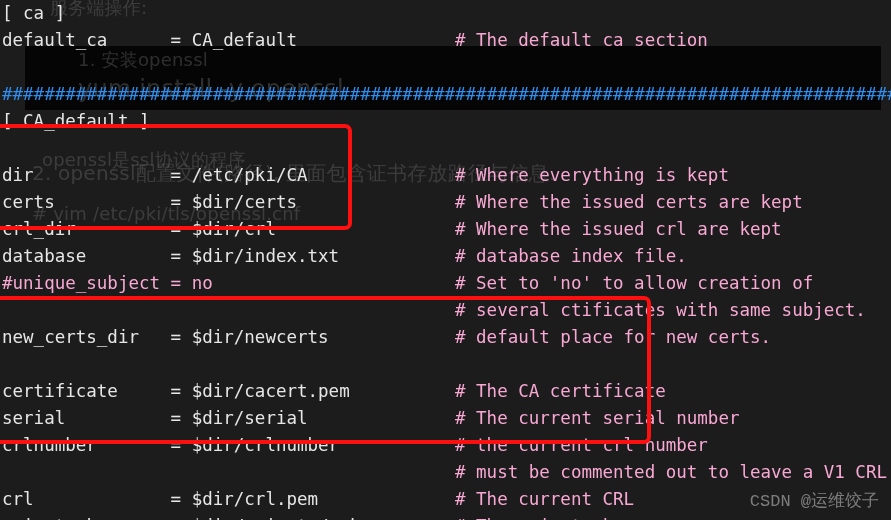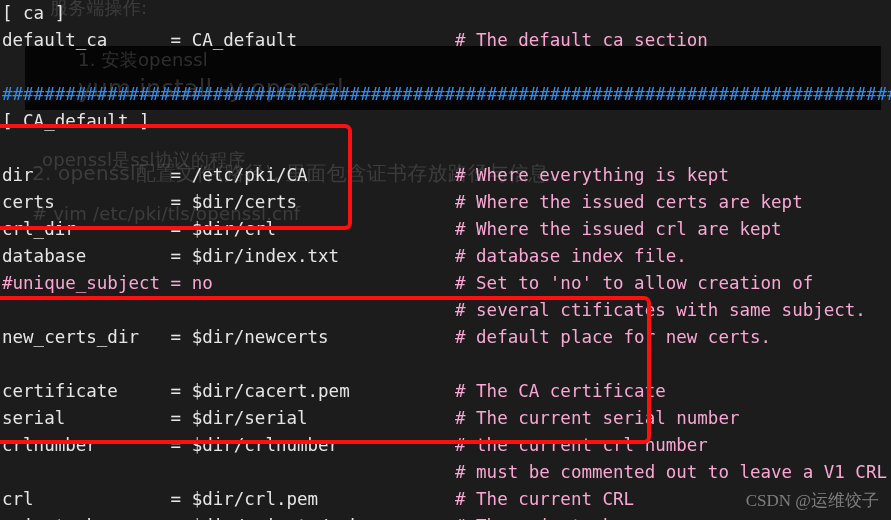--- a/index.html
+++ b/index.html
@@ -81,21 +81,21 @@
 
   
   .csdn {
     position: absolute;
     right: 12px;
     bottom: 8px;
     z-index: 5;
     color: #b9b9b9;
     opacity: .62;
     font-size: 17px;
-    font-family: Liberation Serif, serif;
+    font-family: Liberation Mono, monospace;
     white-space: pre;
   }
 </style>
 </head>
 <body>
 
 <div id="screen">
 
   <div class="dark-band"></div>
 

